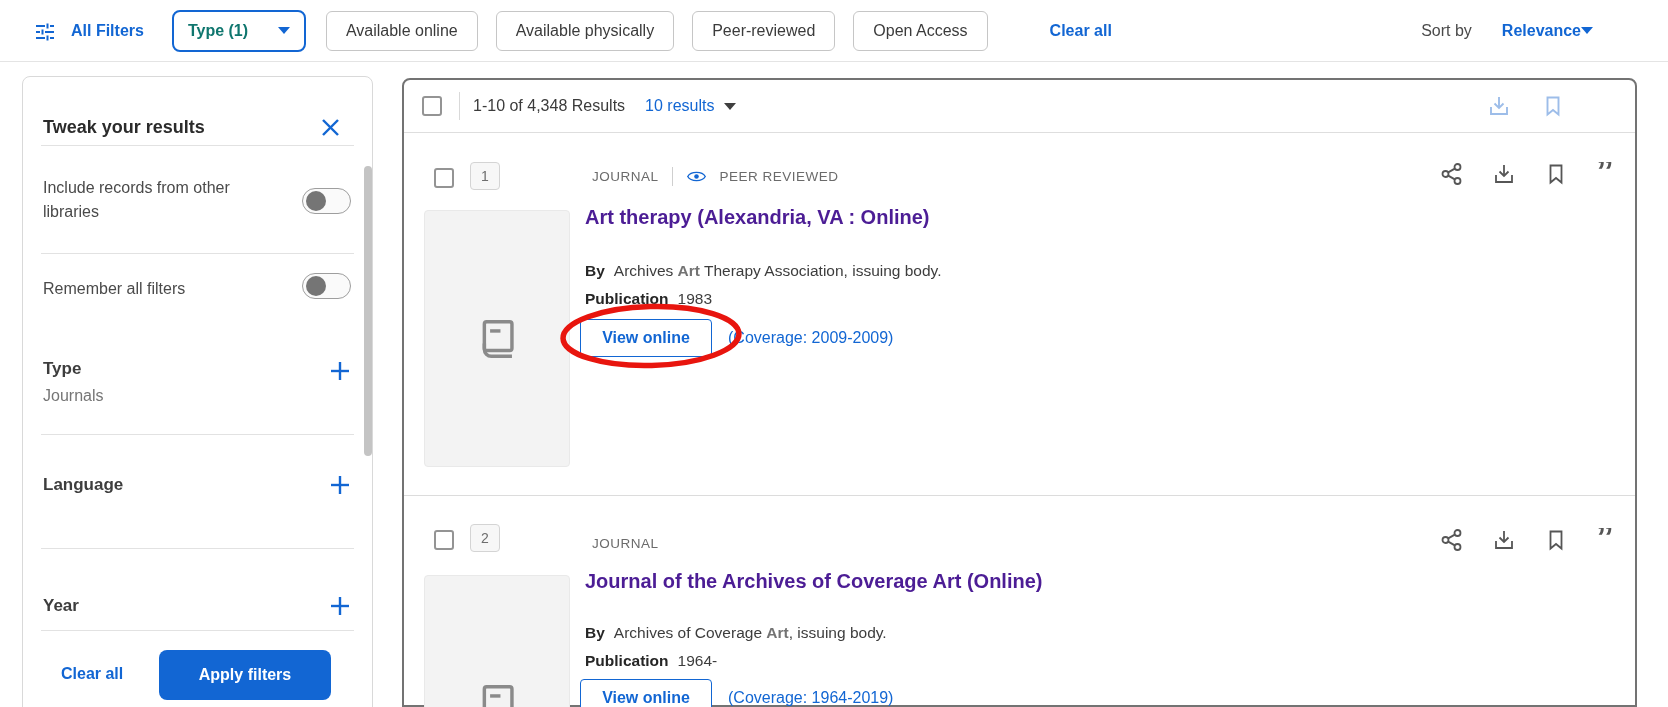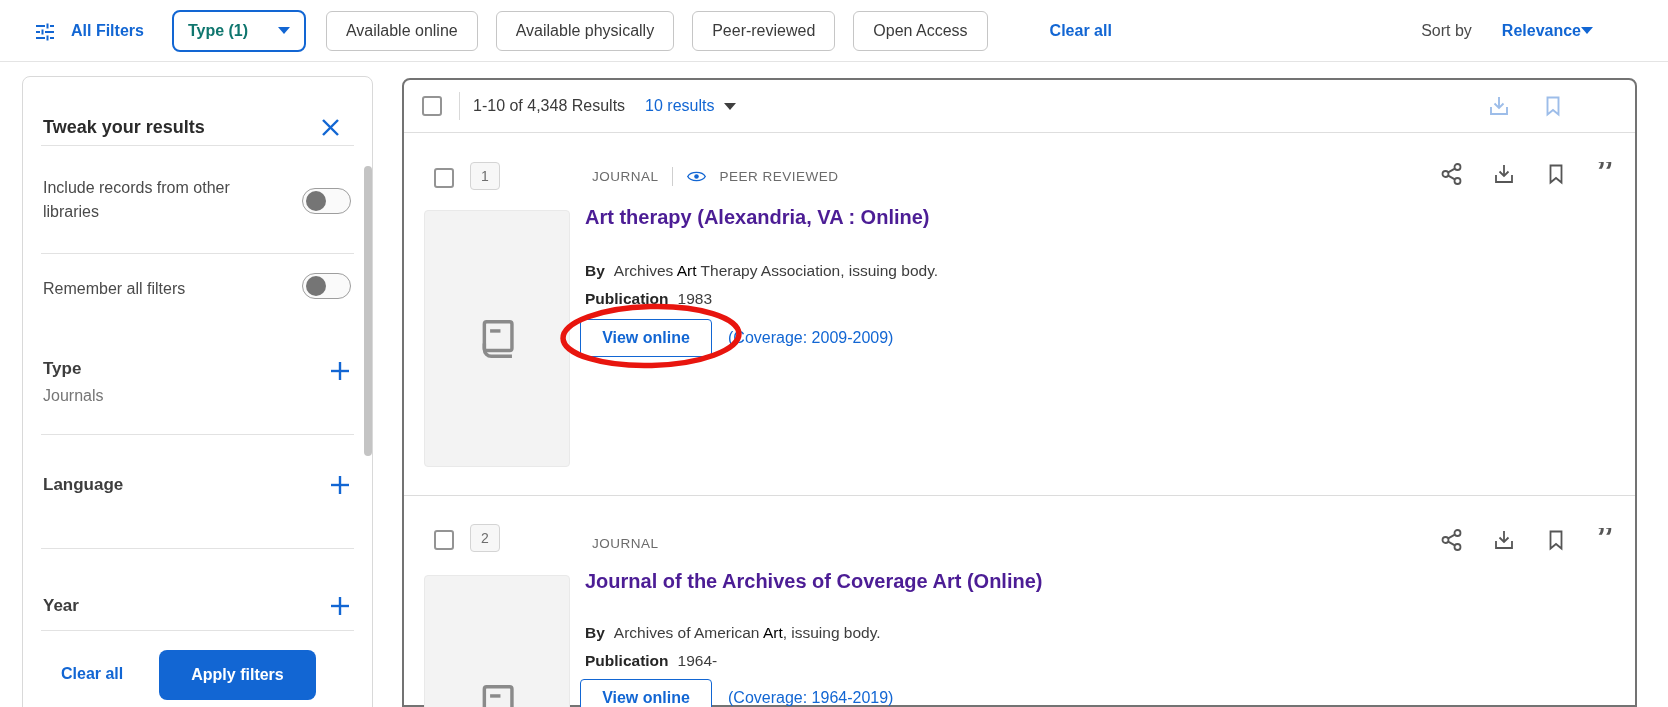--- a/index.html
+++ b/index.html
@@ -49,21 +49,21 @@
   .toggle {
     position:absolute; right:21px; width:49px; height:26px; border:1px solid #9e9e9e;
     border-radius:13px; background:#fafafa; cursor:pointer;
   }
   .toggle .knob { position:absolute; left:3px; top:2px; width:20px; height:20px; border-radius:50%; background:#757575; }
   .sec-label { position:absolute; left:20px; font-size:17px; font-weight:bold; color:#3d3d3d; }
   .sec-value { position:absolute; left:20px; font-size:16px; color:#757575; }
   .plus-icon { position:absolute; right:20px; width:24px; height:24px; cursor:pointer; }
   .sb-clear { position:absolute; left:38px; top:663px; font-size:16px; font-weight:bold; color:#1266d3; cursor:pointer; }
   .apply-btn {
-    position:absolute; left:136px; top:573px; width:157px; height:50px;
+    position:absolute; left:136px; top:573px; width:172px; height:50px;
     background:#1266d3; color:#fff; font-size:16px; font-weight:bold;
     border:none; border-radius:8px; cursor:pointer; font-family:"Liberation Sans", sans-serif;
   }
   .sb-scrollbar { position:absolute; left:341px; top:89px; width:8px; height:290px; background:#c4c4c4; border-radius:4px; }
 
   
   .results {
     position:absolute; left:402px; top:78px; width:1235px; height:629px;
     border:2px solid #737373; border-radius:8px 8px 0 0; background:#fff;
   }
@@ -88,21 +88,21 @@
     position:absolute; left:20px; width:146px; height:257px; background:#f3f3f3;
     border:1px solid #e9e9e9; border-radius:4px; display:flex; align-items:center; justify-content:center;
   }
   .meta { position:absolute; left:188px; height:24px; display:flex; align-items:center; gap:13px; }
   .meta .mlabel { font-size:13.5px; color:#6b6b6b; letter-spacing:.5px; }
   .meta .vline { width:1px; height:19px; background:#cfcfcf; }
   .eye-icon { width:21px; height:13px; display:block; }
   .rtitle { position:absolute; left:181px; font-size:20px; font-weight:bold; color:#4c1d95; cursor:pointer; }
   .rline { position:absolute; left:181px; font-size:15.5px; color:#3d3d3d; line-height:21px; }
   .rline .blabel { font-weight:bold; color:#262626; margin-right:9px; }
-  .rline .hl { font-weight:normal; color:#000000; }
+  .rline .hl { font-weight:bold; color:#737373; }
   .view-btn {
     position:absolute; left:176px; width:132px; height:38px; background:#fff;
     border:1px solid #1266d3; border-radius:4px; color:#1266d3; font-size:16px; font-weight:bold;
     font-family:"Liberation Sans", sans-serif; cursor:pointer;
   }
   .coverage { position:absolute; left:324px; font-size:16px; color:#1266d3; cursor:pointer; white-space:nowrap; }
   .row-icons { position:absolute; right:21px; display:flex; align-items:center; gap:28px; }
   .quote-glyph { font-size:36px; font-weight:bold; color:#565656; line-height:20px; height:24px; overflow:hidden; cursor:pointer; }
 
   
@@ -283,21 +283,21 @@
         <svg width="46" height="46" viewBox="0 0 40 40" fill="none" stroke="#8a8a8a" stroke-width="3">
           <rect x="9" y="5" width="24" height="25" rx="2"></rect>
           <line x1="14" y1="13" x2="23" y2="13"></line>
           <path d="M9 24v5a6 6 0 0 0 6 6 h18"></path>
         </svg>
       </div>
       <div class="meta">
         <span class="mlabel">JOURNAL</span>
       </div>
       <h2 class="rtitle">Journal of the Archives of Coverage Art (Online)</h2>
-      <p class="rline by"><span class="blabel">By</span><span>Archives of American </span><span class="hl">Art</span><span>, issuing body.</span></p>
+      <p class="rline by"><span class="blabel">By</span><span>Archives of Coverage </span><span class="hl">Art</span><span>, issuing body.</span></p>
       <p class="rline pub"><span class="blabel">Publication</span><span>1964-</span></p>
       <button class="view-btn">View online</button>
       <span class="coverage">(Coverage: 1964-2019)</span>
       <div class="row-icons">
         <svg class="icon-24" viewBox="0 0 24 24" fill="none" stroke="#565656" stroke-width="1.8">
           <circle cx="17.5" cy="5" r="3"></circle>
             <circle cx="5.5" cy="12" r="3"></circle>
             <circle cx="17.5" cy="19" r="3"></circle>
           <line x1="8.2" y1="10.4" x2="14.8" y2="6.6"></line>
             <line x1="8.2" y1="13.6" x2="14.8" y2="17.4"></line>

